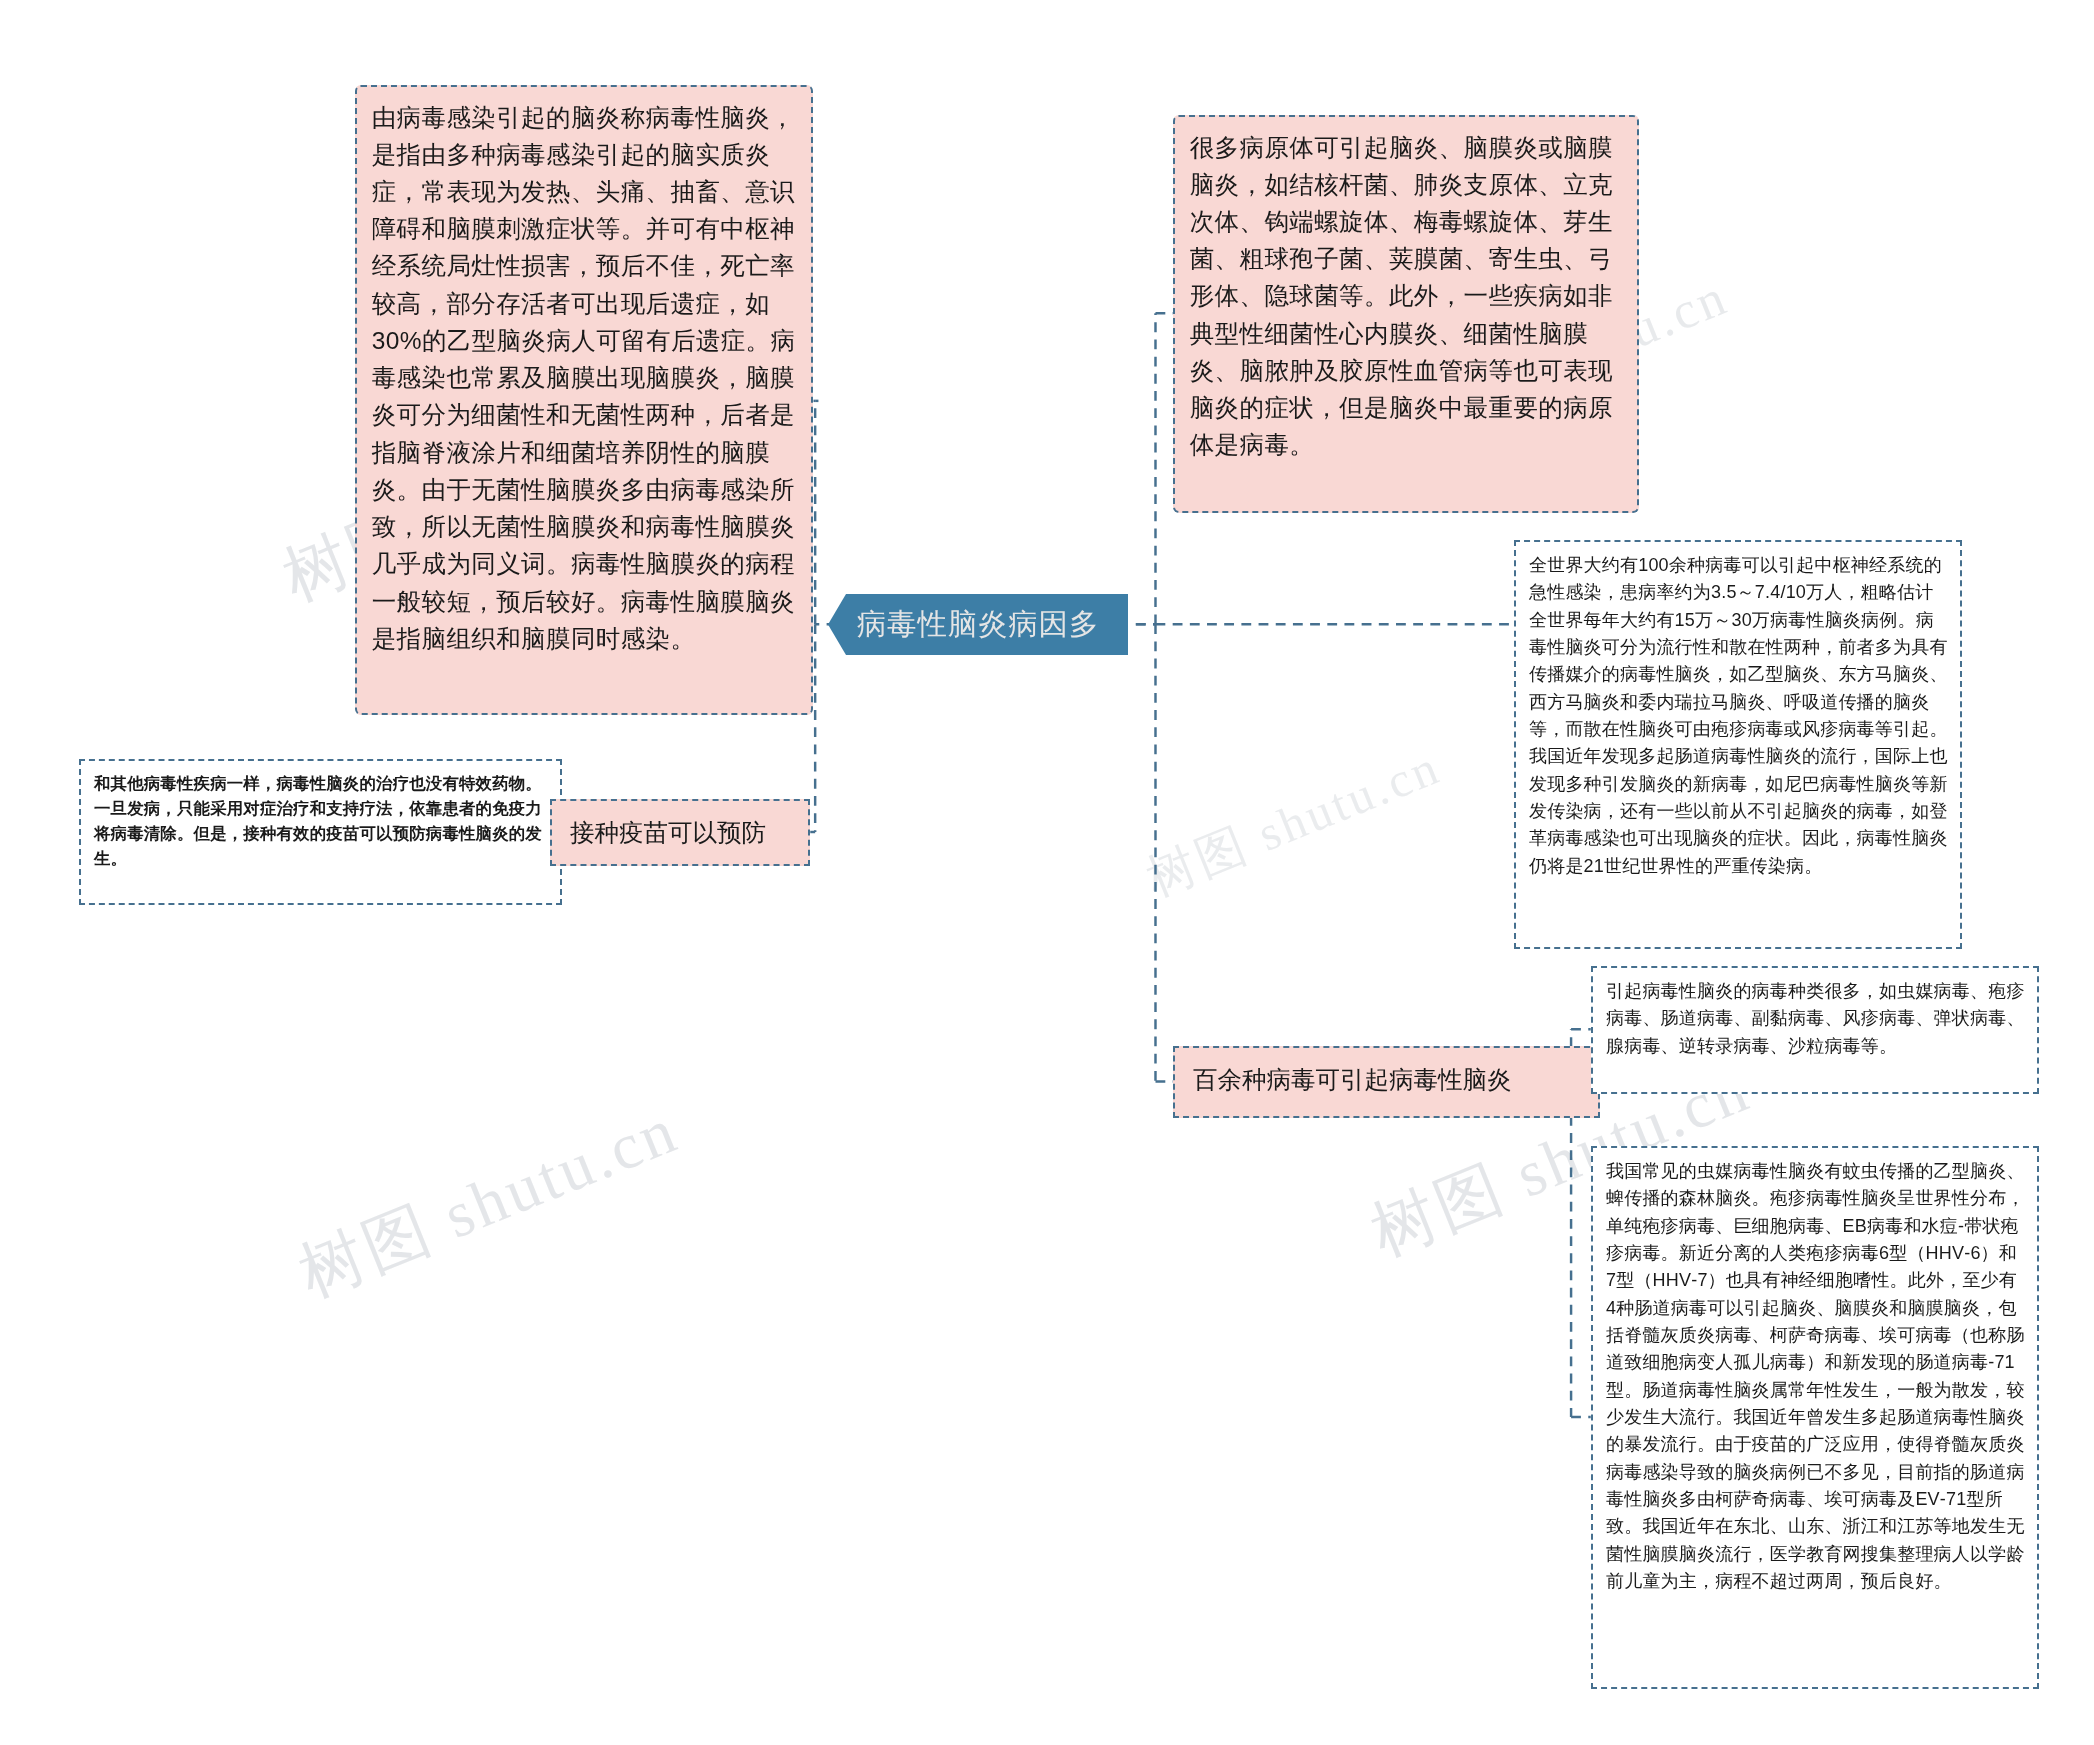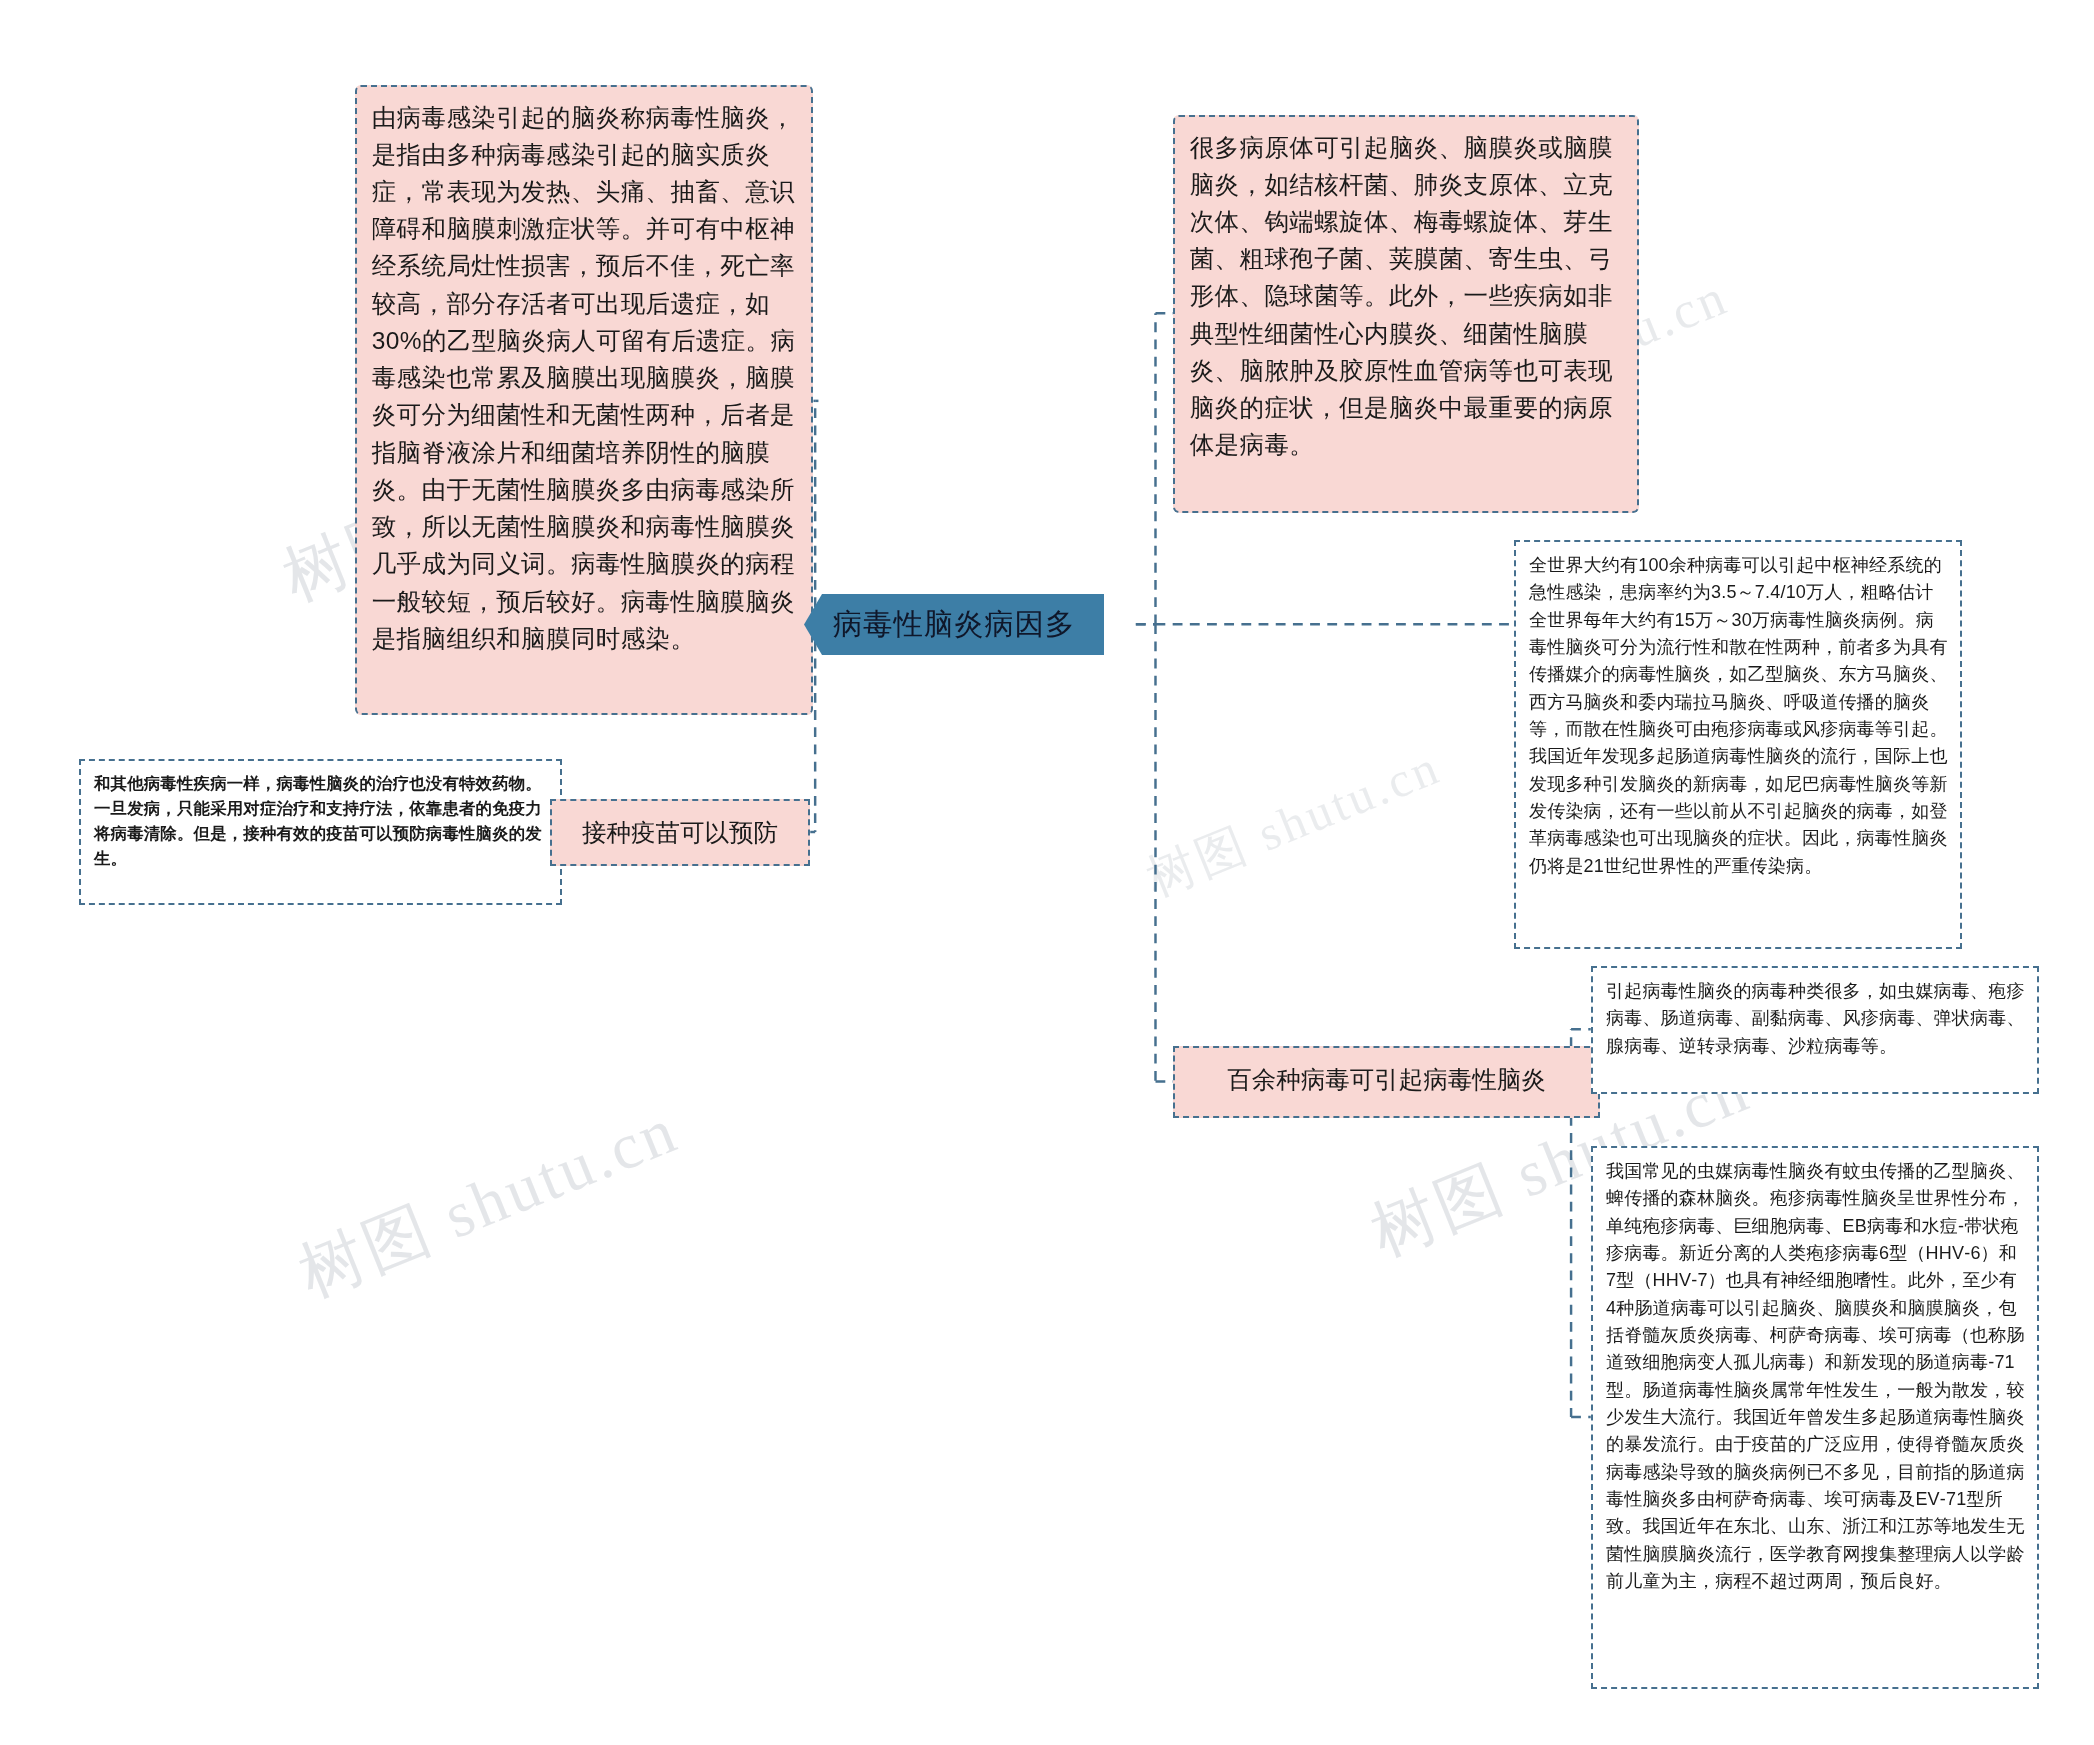--- a/index.html
+++ b/index.html
@@ -60,31 +60,31 @@
     letter-spacing:0.2px;
   }
   .node.leafbox{
     font-size:18px;
     padding:9.8px 11.5px 11.5px 13px;
     letter-spacing:0.2px;
   }
   .node.chip{
     font-size:24.5px;
     padding:13px 18px;
-    text-align:center;
+    text-align:left;
     white-space:nowrap;
   }
 
   
   #center-node{
     position:absolute;
-    left:804px; top:594px;
+    left:828px; top:594px;
     width:300px; height:61px;
     background:#3d7ea6;
-    color:#0f172a;
+    color:#e5e5e5;
     font-size:29.5px;
     display:flex;align-items:center;justify-content:center;
     letter-spacing:0.8px;
     clip-path:polygon(0 50%, 18px 0, 100% 0, 100% 100%, 18px 100%);
   }
 
   
   #n-def        {left:355px;  top:85px;  width:458px; height:630px;}
   #n-treat      {left:79px;   top:759px;  width:483px; height:146px;font-weight:bold;}
   #n-vaccine    {left:550px;  top:799px;  width:260px; height:67px;}

